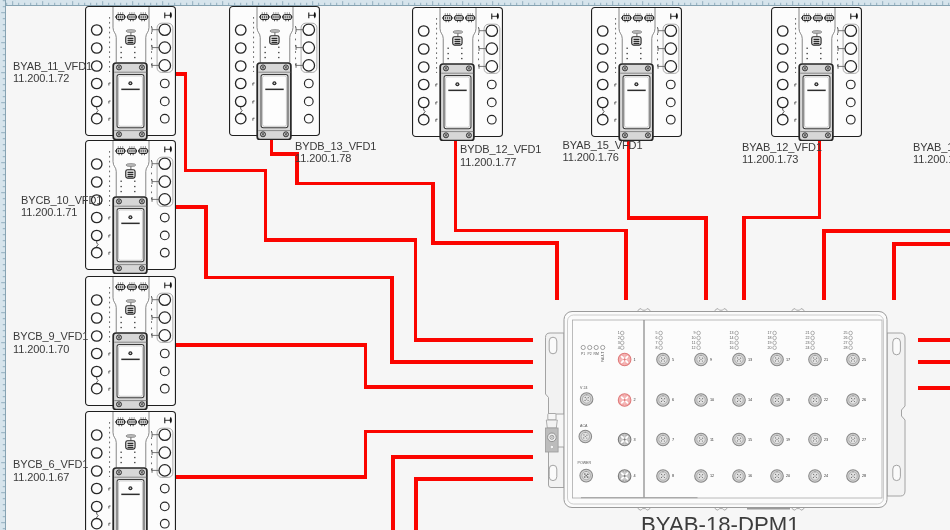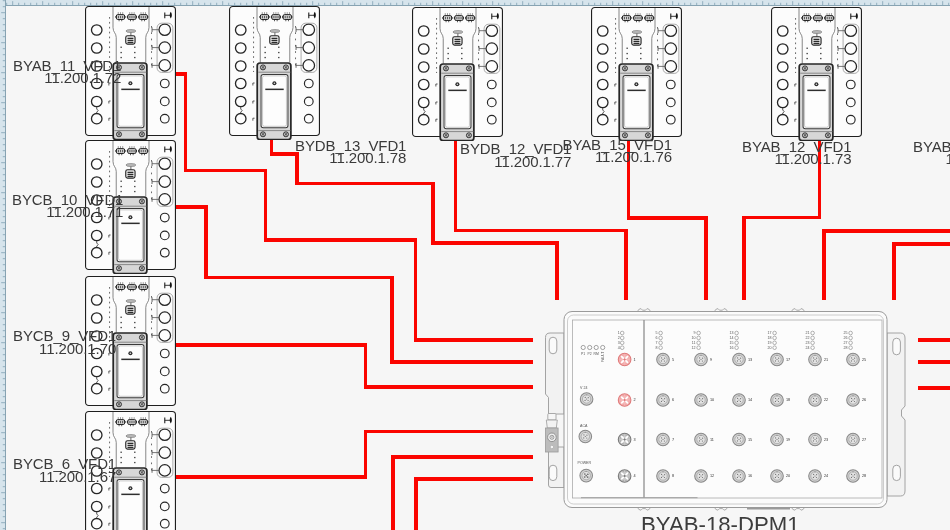--- a/index.html
+++ b/index.html
@@ -1,19 +1,19 @@
 <!DOCTYPE html>
 <html><head><meta charset="utf-8"><style>
 * { margin:0; padding:0; box-sizing:border-box; }
 html,body { width:950px; height:530px; overflow:hidden; }
 body { position:relative; background:#f6f6f6; font-family:"Liberation Sans",sans-serif; }
 .rl { position:absolute; background:#fb0500; }
 .dev { position:absolute; }
 .ruler { position:absolute; }
-.lb { position:absolute; font-size:15px; line-height:12.6px; letter-spacing:-0.1px; color:#3a3a3a; white-space:nowrap;text-align:right; }
+.lb { position:absolute; font-size:11px; line-height:12.6px; letter-spacing:-0.1px; color:#3a3a3a; white-space:nowrap; }
 .big { position:absolute; font-size:22.2px; line-height:22.2px; color:#3c3c3c; white-space:nowrap; }
 </style></head>
 <body>
 <svg width="0" height="0" style="position:absolute">
     <defs>
       <g id="vfd">
         <rect x="0.55" y="0.55" width="88.9" height="129" rx="3.2" fill="#fcfcfc" stroke="#1f1f1f" stroke-width="1.1"></rect>
         <path d="M27.7,1 V21.5 C27.7,26.5 30.9,27 30.9,31.5 V56.5" fill="none" stroke="#6a6a6a" stroke-width="0.8"></path>
         <path d="M63.3,1 V21.5 C63.3,26.5 60.1,27 60.1,31.5 V56.5" fill="none" stroke="#6a6a6a" stroke-width="0.8"></path>
         <rect x="31.0" y="8.6" width="8.2" height="4.9" rx="1.4" fill="#d2d2d2" stroke="#111" stroke-width="0.9"></rect>
@@ -530,21 +530,21 @@
     <circle cx="313" cy="180" r="4.2" fill="#e2e2e2" stroke="#9d9d9d" stroke-width="0.7"></circle>
     <circle cx="313.00" cy="180.00" r="0.58" fill="#6e6e6e"></circle>
     <circle cx="314.46" cy="181.51" r="0.58" fill="#6e6e6e"></circle>
     <circle cx="311.45" cy="181.42" r="0.58" fill="#6e6e6e"></circle>
     <circle cx="311.63" cy="178.41" r="0.58" fill="#6e6e6e"></circle>
     <circle cx="314.63" cy="178.67" r="0.58" fill="#6e6e6e"></circle>
     <rect x="312.3" y="175.3" width="1.4" height="1.1" fill="#9a9a9a"></rect>
     <text x="322" y="181.4" font-size="3.8" fill="#333">28</text>
   </svg>
 <div class="lb" style="left:13px;top:59.5px">BYAB_11_VFD1<br>11.200.1.72</div>
-<div class="lb" style="left:12px;top:193.5px">BYCB_10_VFD1<br>11.200.1.71</div>
+<div class="lb" style="left:21px;top:193.5px">BYCB_10_VFD1<br>11.200.1.71</div>
 <div class="lb" style="left:13px;top:330px">BYCB_9_VFD1<br>11.200.1.70</div>
 <div class="lb" style="left:13px;top:458px">BYCB_6_VFD1<br>11.200.1.67</div>
 <div class="lb" style="left:295px;top:139.5px">BYDB_13_VFD1<br>11.200.1.78</div>
 <div class="lb" style="left:460px;top:143px">BYDB_12_VFD1<br>11.200.1.77</div>
 <div class="lb" style="left:562.5px;top:138.5px">BYAB_15_VFD1<br>11.200.1.76</div>
 <div class="lb" style="left:742px;top:140.5px">BYAB_12_VFD1<br>11.200.1.73</div>
 <div class="lb" style="left:913px;top:140.5px">BYAB_13_VFD1<br>11.200.1.75</div>
 <div class="big" style="left:641px;top:514px">BYAB-18-DPM1</div>
 <svg class="ruler" style="left:0;top:0" width="950" height="6" viewBox="0 0 950 6">
     <rect width="950" height="5" fill="#d6e4ec"></rect>

